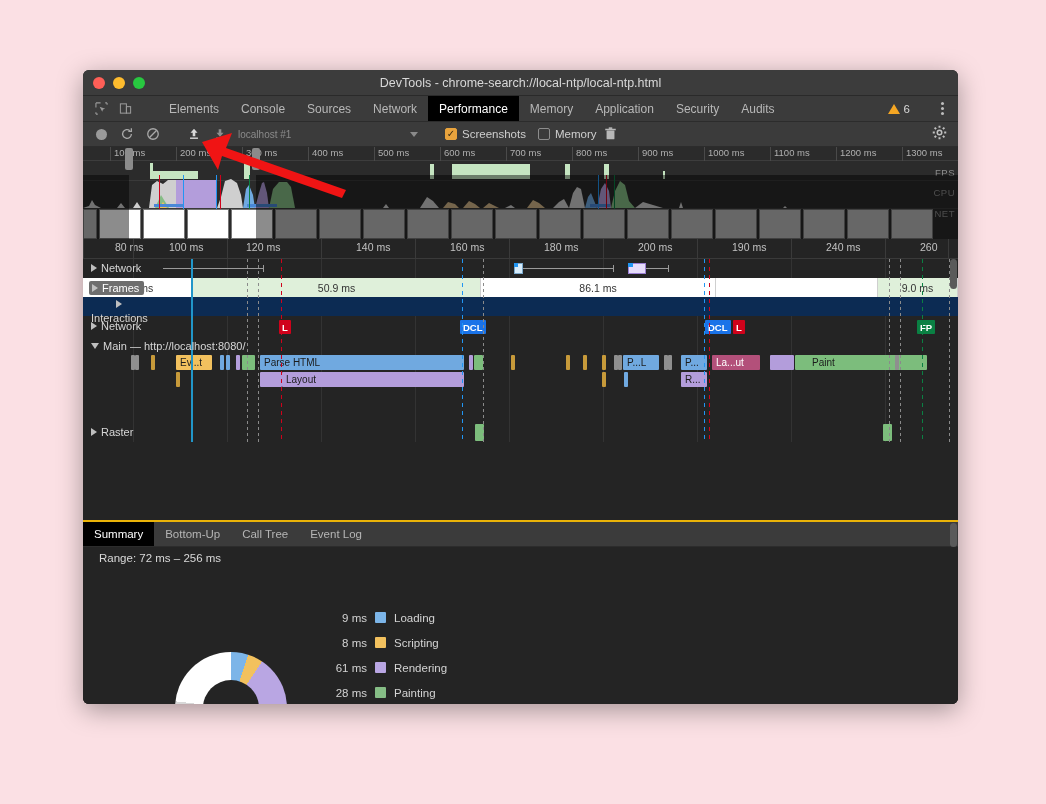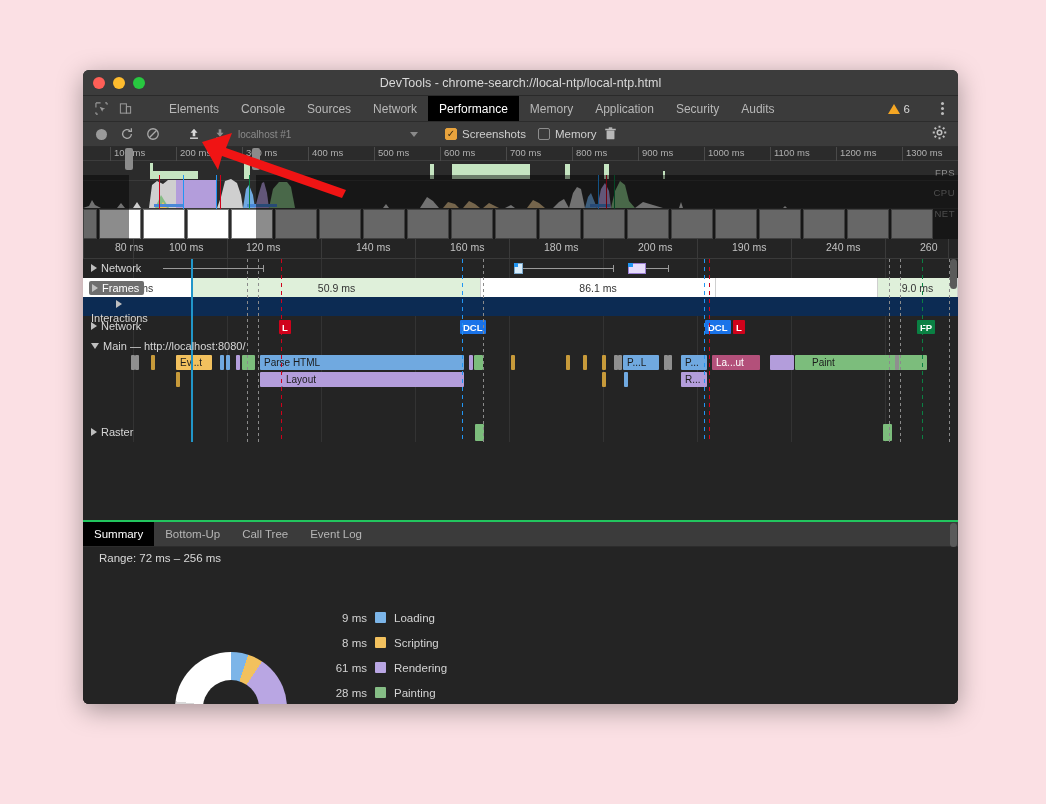--- a/index.html
+++ b/index.html
@@ -120,21 +120,21 @@
   .timing-chip { position: absolute; height: 14px; display:flex; align-items:center; justify-content:center;
                  font-size: 9.5px; font-weight: bold; color: #fff; border-radius: 1px; padding: 0 3px;}
 
   .flame { position: absolute; height: 15px; border-radius: 1px; font-size: 10px; color: #1c1c1c;
            display:flex; align-items:center; padding-left: 4px; overflow:hidden; white-space: nowrap; }
   .net-req { position: absolute; height: 11px; }
   .net-line { position: absolute; height: 1px; background: #9a9a9a; }
   .net-cap { position: absolute; width: 1px; height: 7px; background: #9a9a9a; }
 
   
-  .bottom { position: absolute; left: 0; right: 0; bottom: 0; top: 450px; background: #242424; border-top: 2px solid #22c55e;}
+  .bottom { position: absolute; left: 0; right: 0; bottom: 0; top: 450px; background: #242424; border-top: 2px solid #eab308;}
   .subtabs { height: 25px; background: #3b3b3b; display: flex; align-items: stretch; font-size: 11.5px; border-bottom: 1px solid #2c2c2c;}
   .subtab { display:flex; align-items:center; padding: 0 11px; color: #b5b5b5; }
   .subtab.active { background: #000; color: #fff; }
   .summary-body { position:relative; padding: 5px 16px; height: calc(100% - 25px); background: #242424;}
   .range-text { font-size: 11.5px; color: #d8d8d8; margin-bottom: 22px; }
   .legend { position: absolute; left: 236px; top: 58px; font-size: 11.5px; color: #d3d3d3; }
   .legend-row { display: flex; align-items: center; height: 25px; }
   .legend-val { width: 56px; text-align: right; padding-right: 8px; }
   .legend-swatch { width: 11px; height: 11px; border-radius: 1px; margin-right: 8px; }
   .donut { position: absolute; left: 92px; top: 105px; width: 112px; height: 112px; border-radius: 50%; }

